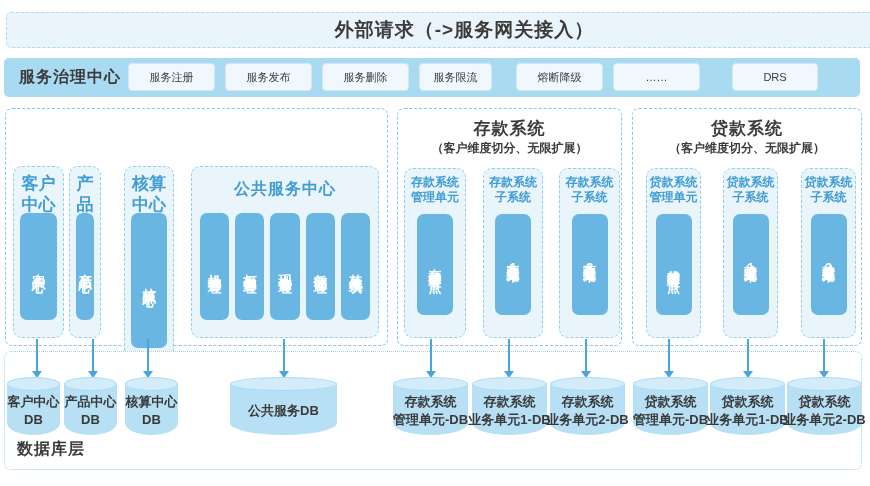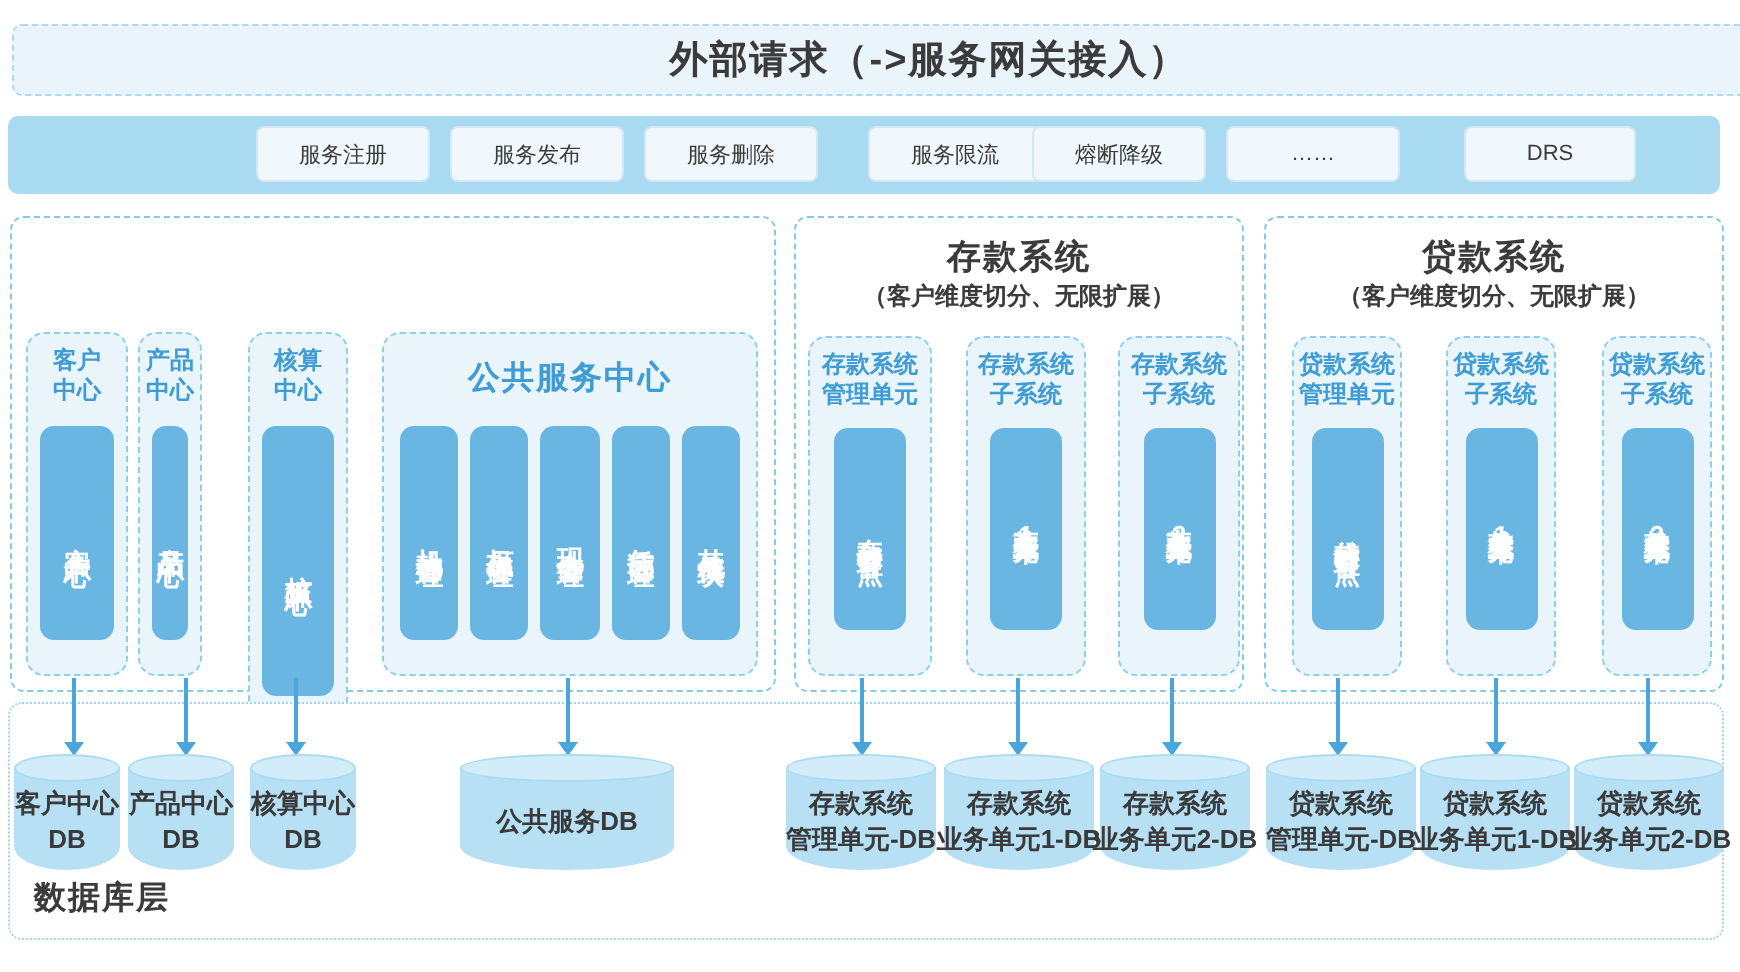--- a/index.html
+++ b/index.html
@@ -26,21 +26,21 @@
          border:1px dashed #80cbe9;border-radius:7px;box-sizing:border-box;}
   .panel-title{position:absolute;top:9px;left:0;right:0;text-align:center;
                font-size:17px;font-weight:bold;letter-spacing:1px;}
   .panel-subtitle{position:absolute;top:31px;left:0;right:0;text-align:center;
                   font-size:12px;font-weight:bold;}
 
   
   .col{position:absolute;background:#e9f4fb;border:1px dashed #8ed0ec;border-radius:9px;
        box-sizing:border-box;}
   .col-header{position:absolute;top:6px;left:0;right:0;text-align:center;
-              color:#3f9cd4;font-weight:bold;font-size:12px;line-height:1.25;}
+              color:#3f9cd4;font-weight:bold;font-size:17px;line-height:1.25;}
   .col-header span{display:block;}
   .col-header.small{font-size:12px;}
   .vbar{position:absolute;background:#6ab6e2;border-radius:7px;
         display:flex;align-items:center;justify-content:center;}
   .vtext{writing-mode:vertical-rl;text-orientation:upright;color:#fff;
          font-weight:bold;font-size:13.5px;letter-spacing:2px;line-height:1;}
   .micro-bar{left:6px;right:6px;top:46px;bottom:17px;}
   .unit-bar{left:50%;transform:translateX(-50%);width:36px;top:45px;bottom:22px;}
 
   
@@ -73,24 +73,25 @@
 </head>
 <body>
 
 <div class="stage">
 
   <div class="banner">
     <span>外部请求（-&gt;服务网关接入）</span>
   </div>
 
   <div class="gov">
+    <div class="gov-label">服务治理中心</div>
     <div class="gov-btn" style="left:124px;width:87px">服务注册</div>
     <div class="gov-btn" style="left:221px;width:87px">服务发布</div>
     <div class="gov-btn" style="left:318px;width:87px">服务删除</div>
-    <div class="gov-btn" style="left:430px;width:87px">服务限流</div>
+    <div class="gov-btn" style="left:415px;width:73px">服务限流</div>
     <div class="gov-btn" style="left:512px;width:87px">熔断降级</div>
     <div class="gov-btn" style="left:609px;width:87px">……</div>
     <div class="gov-btn" style="left:728px;width:86px">DRS</div>
   </div>
 
   <section class="panel" style="left:5px;width:383px">
 
     <div class="col" style="left:7px;top:57px;width:51px;height:172px">
       <div class="col-header">
         <span>客户</span>

